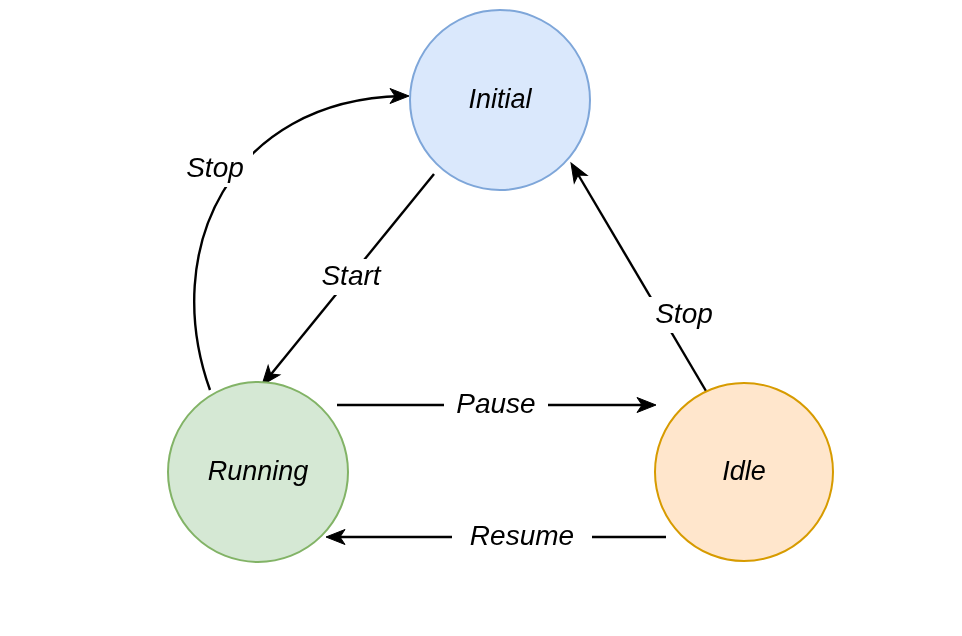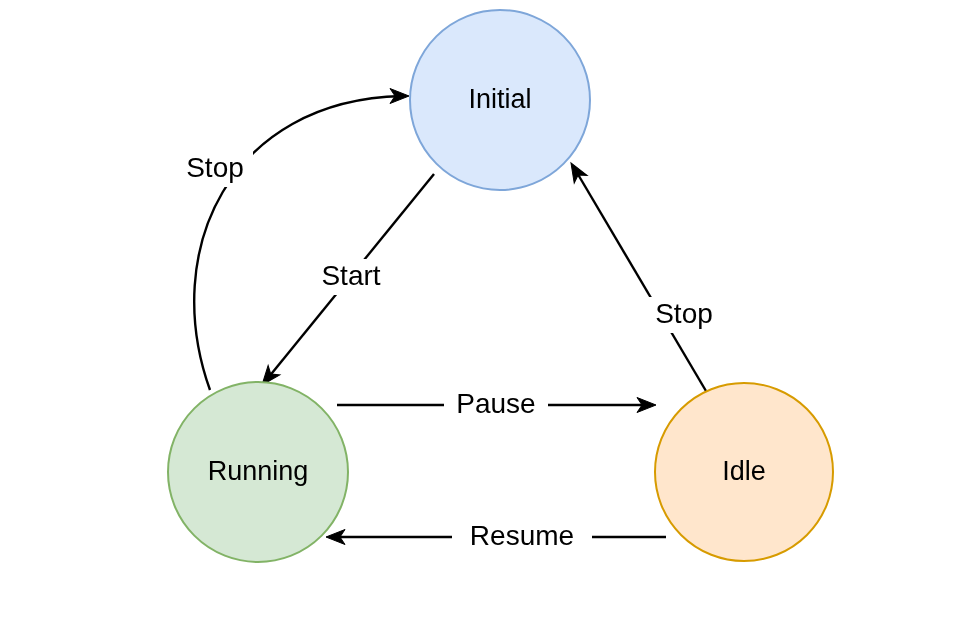--- a/index.html
+++ b/index.html
@@ -12,20 +12,21 @@
     width: 962px;
     height: 636px;
     overflow: hidden;
     font-family: "Liberation Sans", sans-serif;
   }
   #diagram-canvas {
     position: relative;
     width: 962px;
     height: 563px;
     background: #ffffff;
+    font-style: italic;
   }
   svg.diagram {
     display: block;
     width: 962px;
     height: 636px;
   }
   .node-shape {
     stroke-width: 2;
   }
   .node-label {

